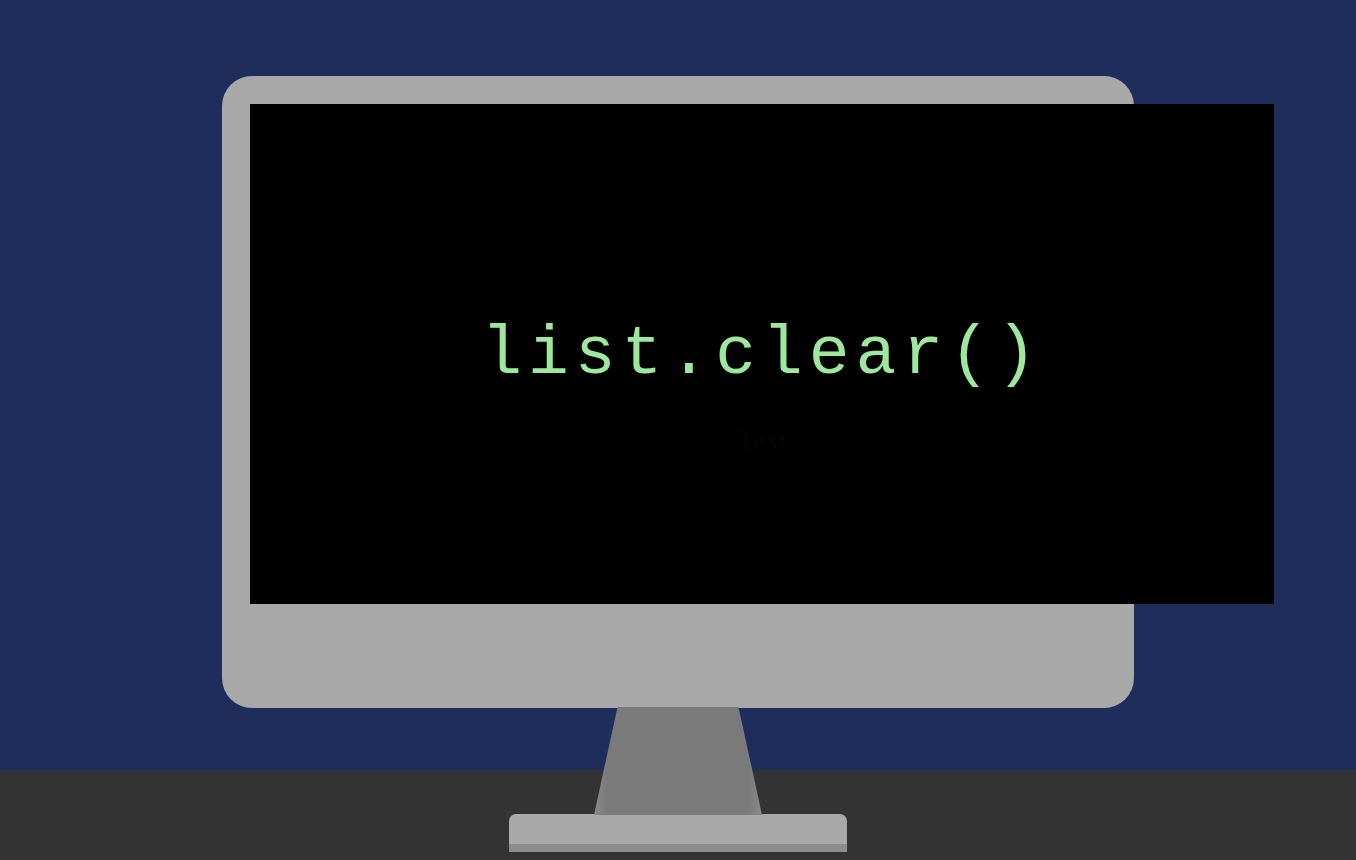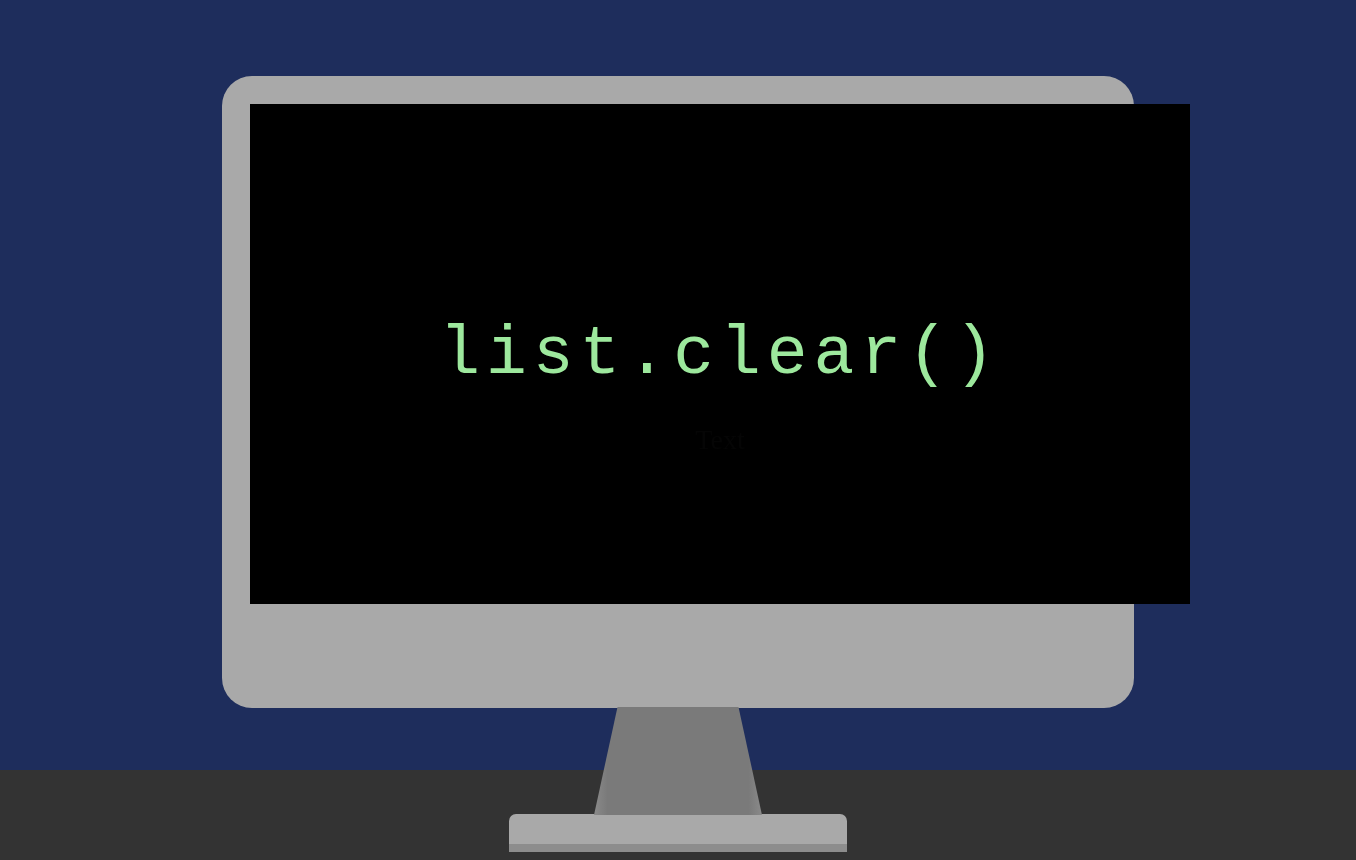--- a/index.html
+++ b/index.html
@@ -34,21 +34,21 @@
     .monitor-bezel {
       width: 912px;
       height: 632px;
       background: #a9a9a9;
       border-radius: 30px;
       padding: 28px 28px 0 28px;
       display: flex;
       flex-direction: column;
     }
     .screen {
-      width: 940px;
+      width: 1024px;
       height: 500px;
       background: #000000;
       display: flex;
       flex-direction: column;
       align-items: center;
       justify-content: center;
       position: relative;
     }
     .code-text {
       font-family: "Courier New", Courier, monospace;

